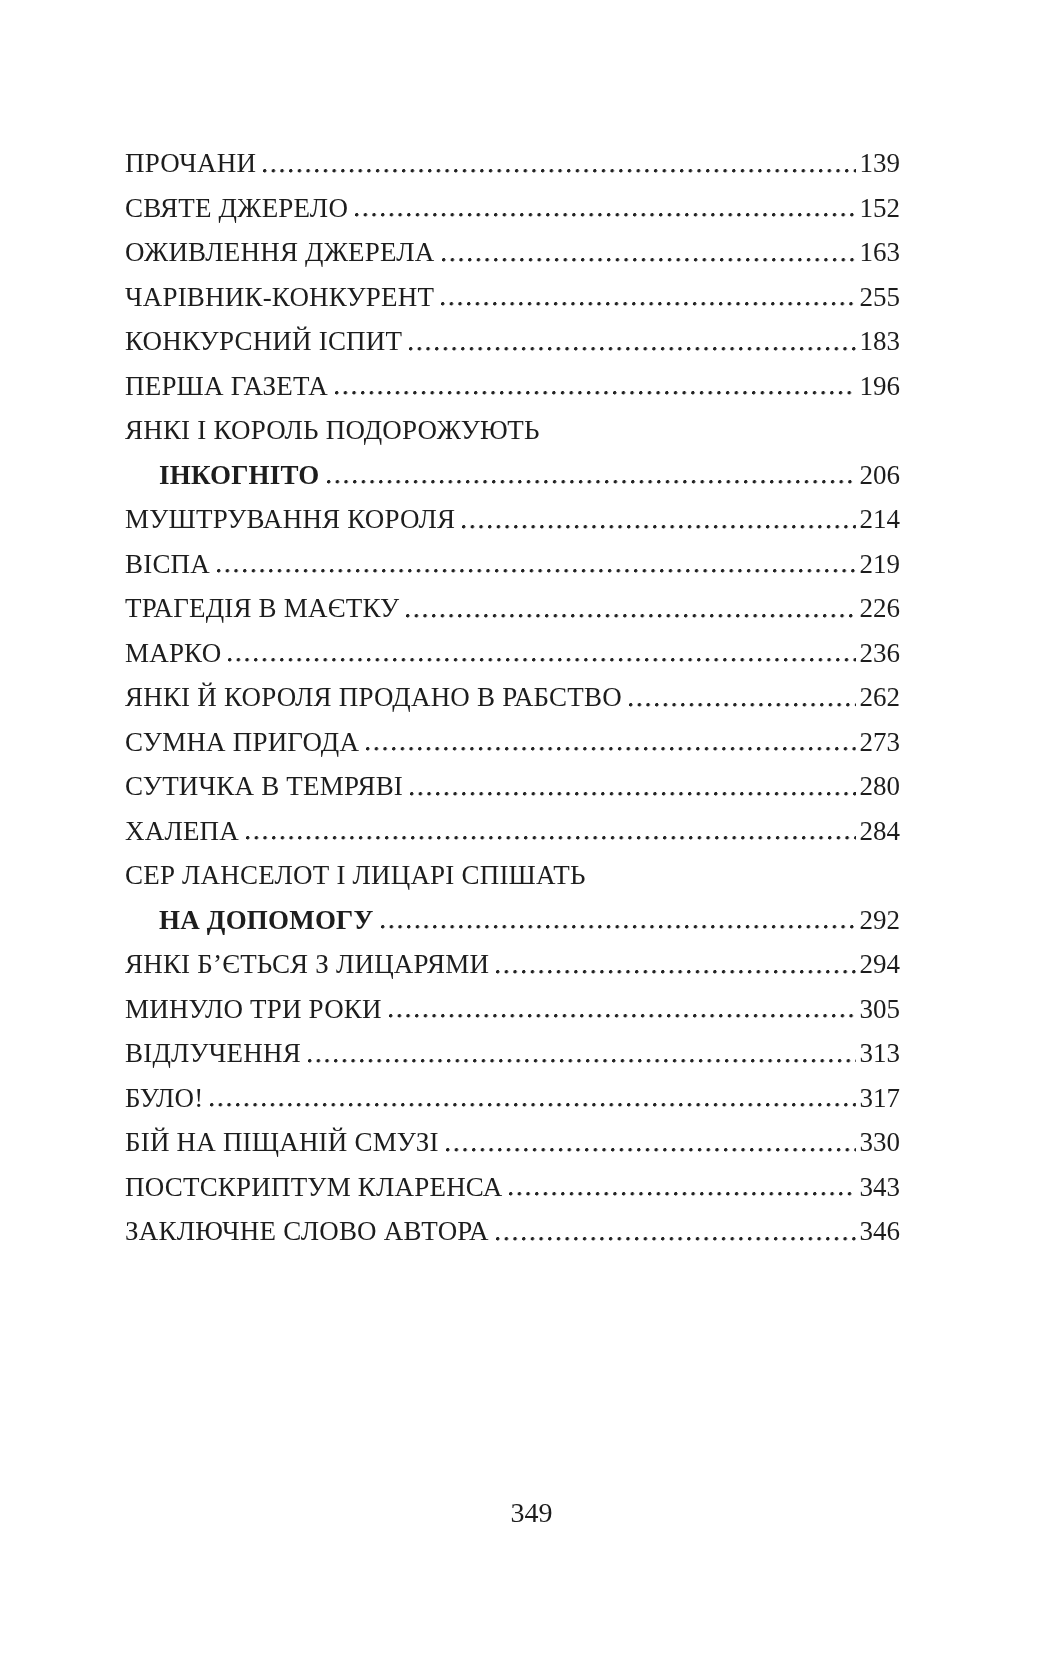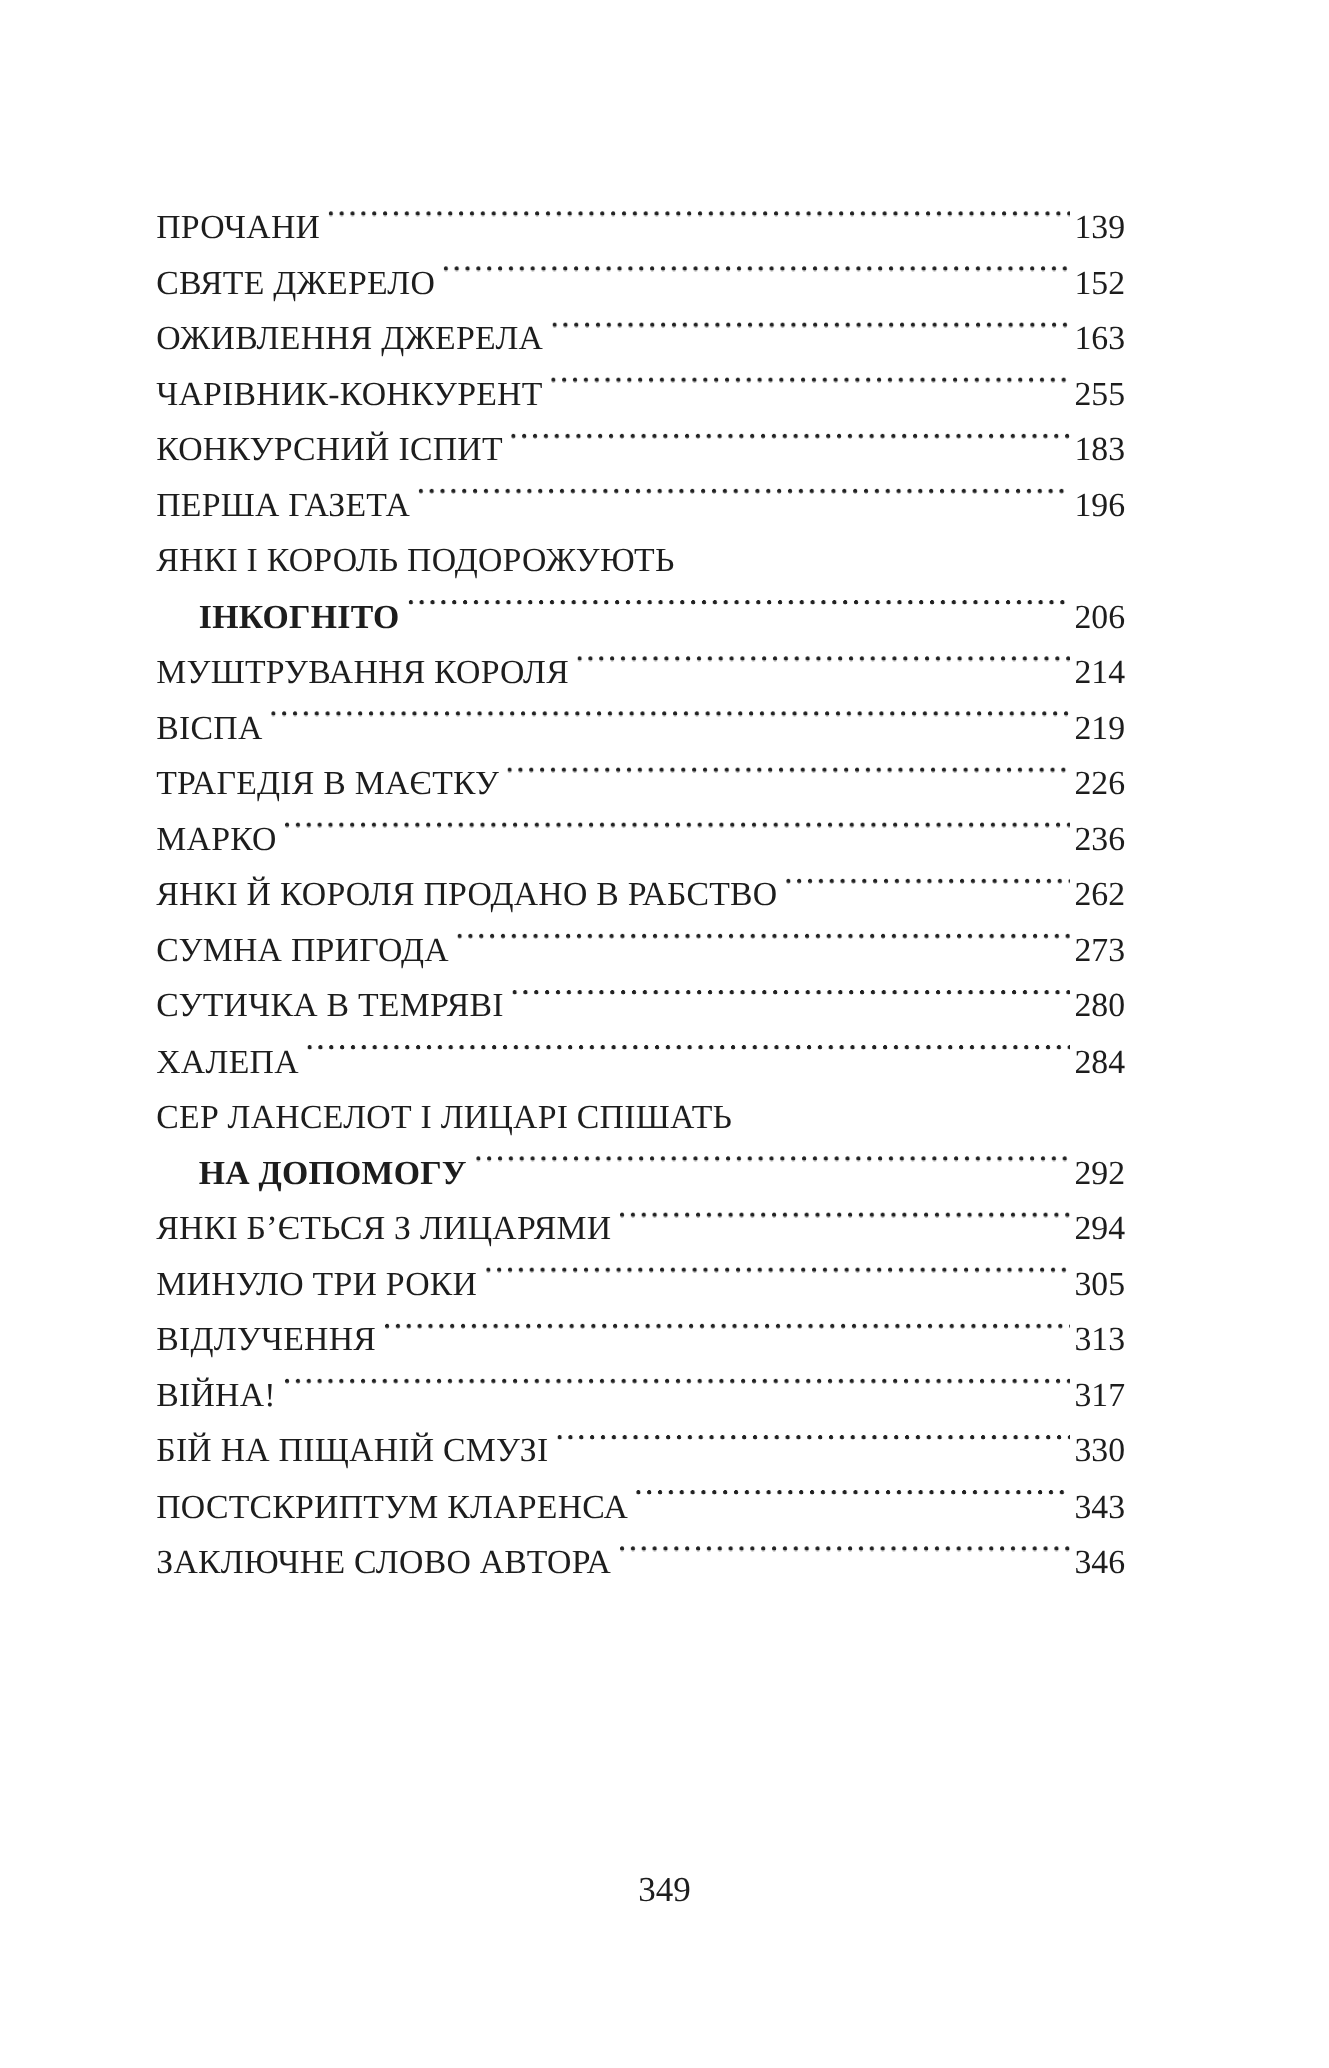--- a/index.html
+++ b/index.html
@@ -29,35 +29,33 @@
     font-size: 27px;
     white-space: nowrap;
   }
   .row.indent .title {
     padding-left: 34px;
     font-weight: bold;
   }
   .title {
     flex: 0 0 auto;
     letter-spacing: 0.2px;
-    margin-top: 18px;
   }
   .leader {
     flex: 1 1 auto;
     align-self: flex-end;
     height: 4px;
     min-width: 10px;
     margin: 0 4px 13px 7px;
     background-image: radial-gradient(circle at 1.7px 1.8px, #222222 1.5px, rgba(0,0,0,0) 1.95px);
     background-size: 8.7px 4px;
     background-repeat: repeat-x;
   }
   .num {
     flex: 0 0 auto;
-    margin-top: 15px;
   }
   .page-footer {
     position: absolute;
     top: 1491px;
     left: 0;
     width: 100%;
     text-align: center;
     font-size: 28px;
     line-height: 44.5px;
   }
@@ -161,21 +159,21 @@
       <span class="title">МИНУЛО ТРИ РОКИ</span>
       <span class="leader"></span>
       <span class="num">305</span>
     </div>
     <div class="row">
       <span class="title">ВІДЛУЧЕННЯ</span>
       <span class="leader"></span>
       <span class="num">313</span>
     </div>
     <div class="row">
-      <span class="title">ВІЙНА!</span>
+      <span class="title">БУЛО!</span>
       <span class="leader"></span>
       <span class="num">317</span>
     </div>
     <div class="row">
       <span class="title">БІЙ НА ПІЩАНІЙ СМУЗІ</span>
       <span class="leader"></span>
       <span class="num">330</span>
     </div>
     <div class="row">
       <span class="title">ПОСТСКРИПТУМ КЛАРЕНСА</span>

